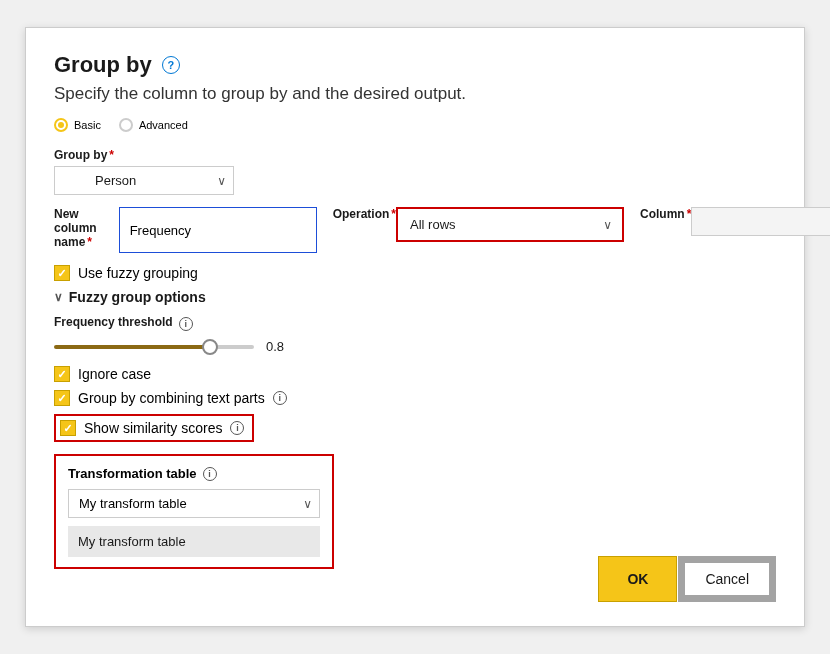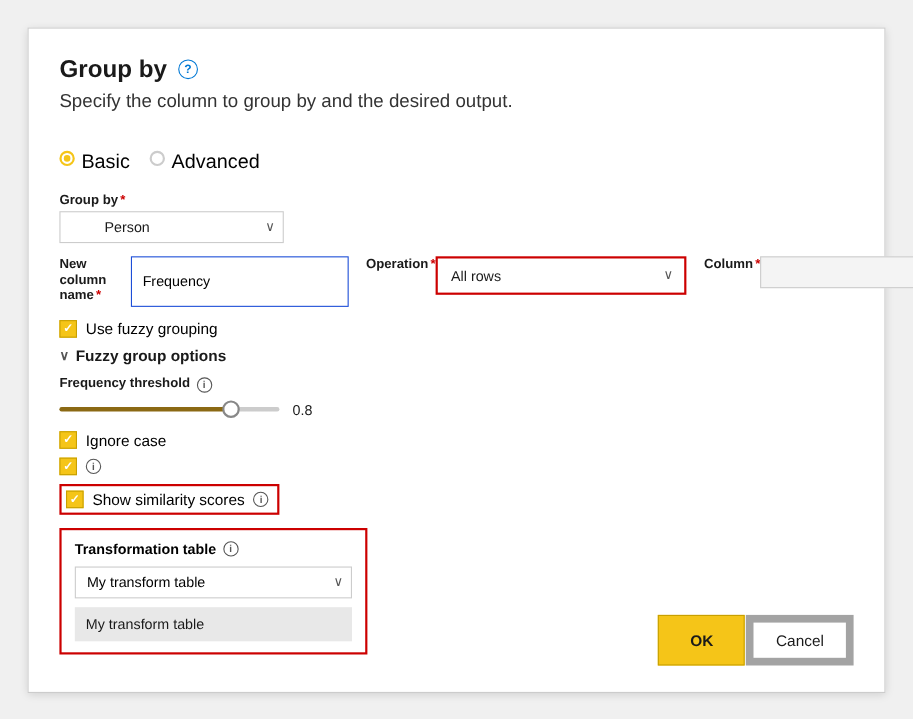--- a/index.html
+++ b/index.html
@@ -51,24 +51,24 @@
       margin-bottom: 14px;
     }
     .radio-row {
       display: flex;
       align-items: center;
       gap: 18px;
       margin-bottom: 16px;
     }
     .radio-label {
       display: flex;
+      align-items: center;
       gap: 6px;
-      font-size: 18px;
-      cursor: pointer;
-      margin-top: 21px;
+      font-size: 11px;
+      cursor: pointer;
     }
     .radio-circle {
       width: 14px;
       height: 14px;
       border: 2px solid #ccc;
       border-radius: 50%;
       display: inline-block;
       position: relative;
     }
     .radio-circle.selected {
@@ -109,21 +109,21 @@
     .select-arrow {
       position: absolute;
       right: 8px;
       top: 50%;
       transform: translateY(-50%);
       pointer-events: none;
       font-size: 12px;
       color: #555;
     }
     .group-by-select .select-box {
-      width: 204px;
+      width: 180px;
       padding-left: 40px;
     }
     .columns-row {
       display: flex;
       align-items: flex-start;
       gap: 16px;
       margin-bottom: 10px;
     }
     .col-field {
       display: flex;
@@ -413,20 +413,21 @@
       <span class="checkmark">✓</span>
     </div>
     <span>Ignore case</span>
   </div>
 
   
   <div class="checkbox-row mb-8">
     <div class="checkbox-custom">
       <span class="checkmark">✓</span>
     </div>
+    <span>Group by combining text parts</span>
     <span class="info-icon">i</span>
   </div>
 
   
   <div class="show-similarity-box mb-12">
     <div class="checkbox-custom">
       <span class="checkmark">✓</span>
     </div>
     <span>Show similarity scores</span>
     <span class="info-icon">i</span>

